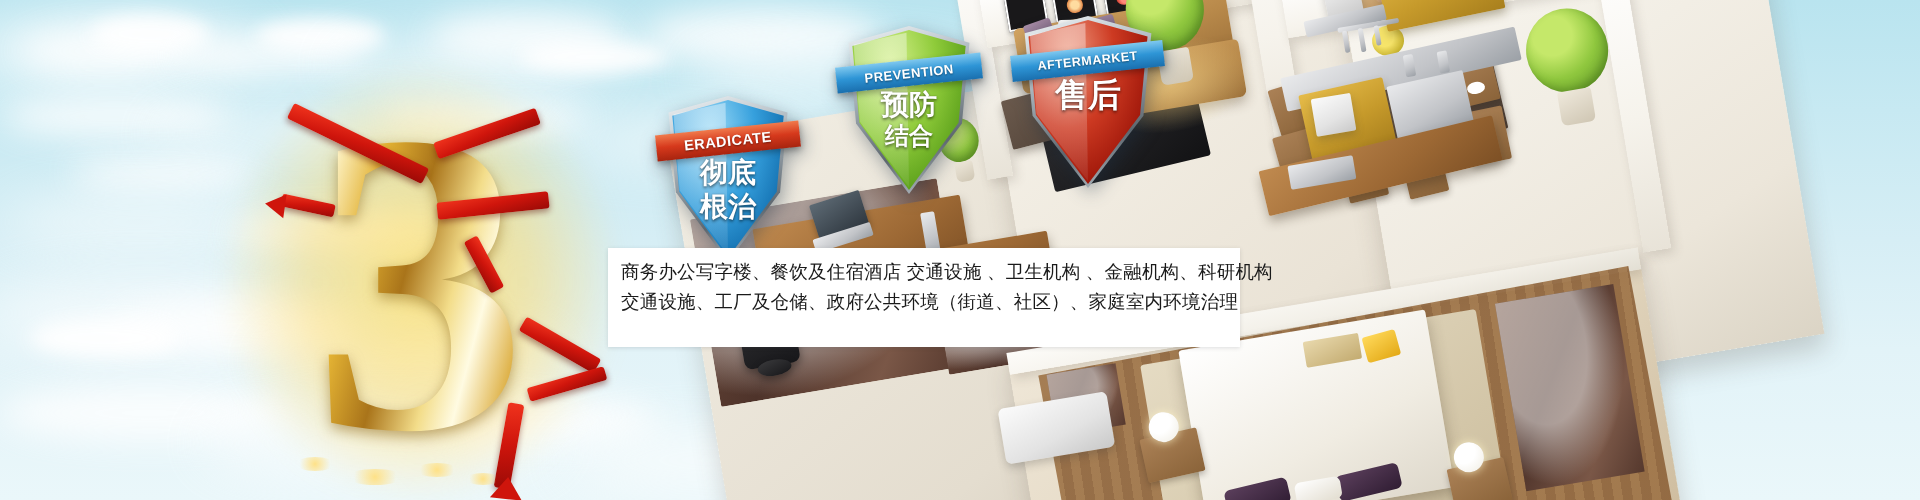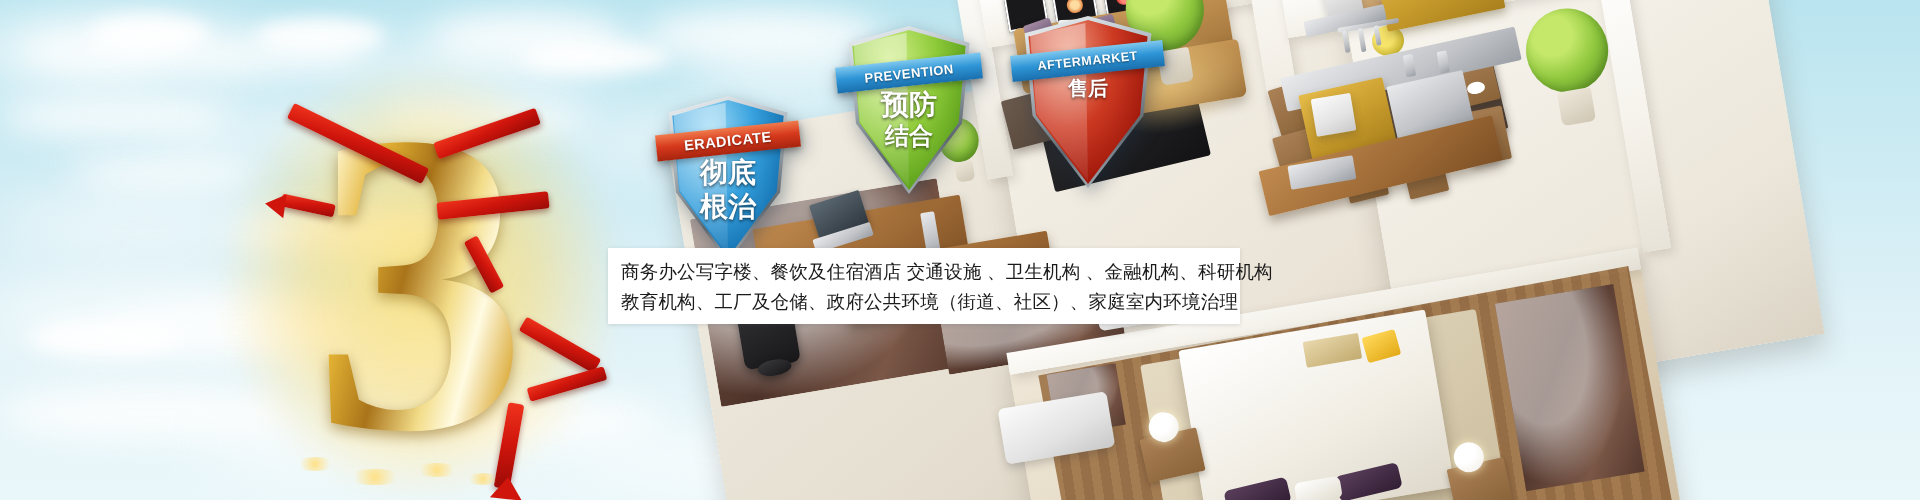--- a/index.html
+++ b/index.html
@@ -174,21 +174,21 @@
   .ribbon-tail {
     position:absolute;
     width:0; height:0;
     border-style:solid;
   }
 
   
   #info-panel {
     position:absolute;
     left:608px; top:248px;
-    width:632px; height:76px;
+    width:632px; height:99px;
     background:#ffffff;
     box-shadow:0 1px 4px rgba(70,80,90,.18);
     padding: 9px 0 0 0;
     box-sizing:border-box;
   }
   .info-line {
     color:#1a1a1a;
     font-size:18.5px;
     line-height:30px;
     letter-spacing:.2px;
@@ -393,21 +393,21 @@
     </div>
   </div>
 
   <div class="shield" style="left:1022px; top:16px; width:132px; height:172px;">
     <div class="shield-rim"></div>
     <div class="shield-face" style="inset:4px; background:radial-gradient(ellipse at 34% 22%, #ef9c82 0%, #cd3a22 40%, #a31a0c 70%, #6b0e05 100%);"></div>
     <div class="shield-gloss"></div>
     <div class="banner banner-blue" style="top:32px; font-size:12.5px;">
       <span>AFTERMARKET</span>
     </div>
-    <div class="shield-cn" style="top:62px; font-size:20px;">
+    <div class="shield-cn" style="top:62px; font-size:33px;">
       <span>售后</span>
     </div>
   </div>
 
   <div id="three-wrap">
     <div id="three-glow"></div>
     <div id="three-glyph">3</div>
 
     <div class="ribbon" style="left:28px; top:50px; width:150px; height:17px; transform:rotate(26deg); border-radius:3px;"></div>
     <div class="ribbon" style="left:178px; top:40px; width:108px; height:17px; transform:rotate(-19deg); border-radius:3px;"></div>
@@ -421,17 +421,17 @@
     <div class="ribbon-tail" style="left:236px; top:392px; border-width:0 16px 22px 16px; border-color:transparent transparent #cf150c transparent; transform:rotate(6deg);"></div>
 
     <div class="sparkle" style="left:40px;  top:372px; width:40px; height:14px;"></div>
     <div class="sparkle" style="left:92px;  top:384px; width:56px; height:16px;"></div>
     <div class="sparkle" style="left:160px; top:378px; width:44px; height:14px;"></div>
     <div class="sparkle" style="left:210px; top:388px; width:36px; height:12px;"></div>
   </div>
 
   <div id="info-panel">
     <div class="info-line">商务办公写字楼、餐饮及住宿酒店 交通设施 、卫生机构 、金融机构、科研机构</div>
-    <div class="info-line">教育机构、工厂及仓储、政府公共环境（街道、社区）、家庭室内环境治理</div>
+    <div class="info-line">交通设施、工厂及仓储、政府公共环境（街道、社区）、家庭室内环境治理</div>
   </div>
 
 
 </div>
 
 </body></html>

